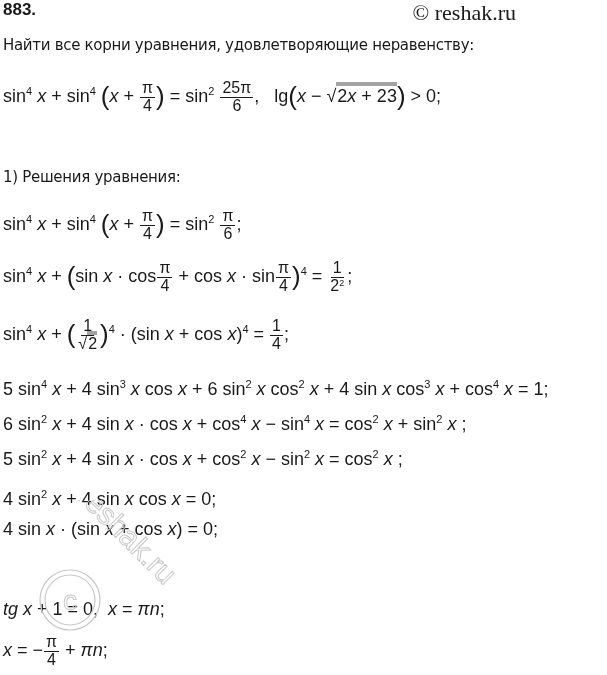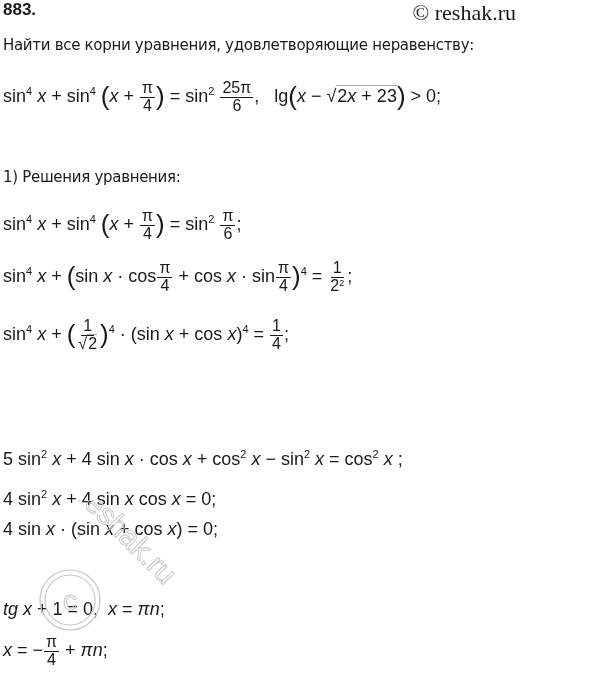--- a/index.html
+++ b/index.html
@@ -8,21 +8,21 @@
   .hdr-num { position: absolute; left: 3px; top: 0px; font-family: "Liberation Sans", sans-serif; font-weight: bold; font-size: 17px; }
   .hdr-copy { position: absolute; right: 3px; top: 0px; font-family: "Liberation Serif", serif; font-size: 22px; }
   .txt { position: absolute; left: 3px; font-family: "DejaVu Sans", sans-serif; font-size: 15px; letter-spacing: -0.3px; white-space: nowrap; }
   .m { position: absolute; left: 3px; font-family: Liberation Sans, sans-serif; font-size: 18px; white-space: nowrap; line-height: 1; }
   .m i, .v { font-style: italic; }
   .m sup { font-size: 11px; vertical-align: 0.6em; line-height: 0; }
   .fr { display: inline-flex; flex-direction: column; align-items: center; vertical-align: middle; font-size: 16px; margin: 0 1px; line-height: 1.05; }
   .fr .n { border-bottom: 1px solid #1a1a1a; padding: 0 2px; }
   .fr .d { padding: 0 2px; }
   .big { font-size: 26px; vertical-align: -3px; font-weight: 300; }
-  .sqrt { border-top: 1px solid #a3a3a3; padding-left: 1px; }
+  .sqrt { border-top: 4px solid #a3a3a3; padding-left: 1px; }
   .wm { position: absolute; left: 30px; top: 500px; width: 150px; height: 140px; pointer-events: none; }
 </style>
 </head>
 <body>
 
 <div class="page">
 
   <div class="hdr-num">883.</div>
   <div class="hdr-copy">© reshak.ru</div>
 
@@ -66,21 +66,27 @@
   <div class="m" style="top:318px;">
     sin<sup>4</sup> <i>x</i> + <span class="big">(</span><span class="fr">
         <span class="n">1</span>
         <span class="d">√<span class="sqrt">2</span></span>
       </span><span class="big">)</span><sup>4</sup> · (sin <i>x</i> + cos <i>x</i>)<sup>4</sup> = <span class="fr">
         <span class="n">1</span>
         <span class="d">4</span>
       </span>;
   </div>
 
+  <div class="m" style="top:380px;">
+    5 sin<sup>4</sup> <i>x</i> + 4 sin<sup>3</sup> <i>x</i> cos <i>x</i> + 6 sin<sup>2</sup> <i>x</i> cos<sup>2</sup> <i>x</i> + 4 sin <i>x</i> cos<sup>3</sup> <i>x</i> + cos<sup>4</sup> <i>x</i> = 1;
+  </div>
 
+  <div class="m" style="top:415px;">
+    6 sin<sup>2</sup> <i>x</i> + 4 sin <i>x</i> · cos <i>x</i> + cos<sup>4</sup> <i>x</i> − sin<sup>4</sup> <i>x</i> = cos<sup>2</sup> <i>x</i> + sin<sup>2</sup> <i>x</i> ;
+  </div>
 
   <div class="m" style="top:450px;">
     5 sin<sup>2</sup> <i>x</i> + 4 sin <i>x</i> · cos <i>x</i> + cos<sup>2</sup> <i>x</i> − sin<sup>2</sup> <i>x</i> = cos<sup>2</sup> <i>x</i> ;
   </div>
 
   <div class="m" style="top:490px;">
     4 sin<sup>2</sup> <i>x</i> + 4 sin <i>x</i> cos <i>x</i> = 0;
   </div>
 
   <div class="m" style="top:520px;">

